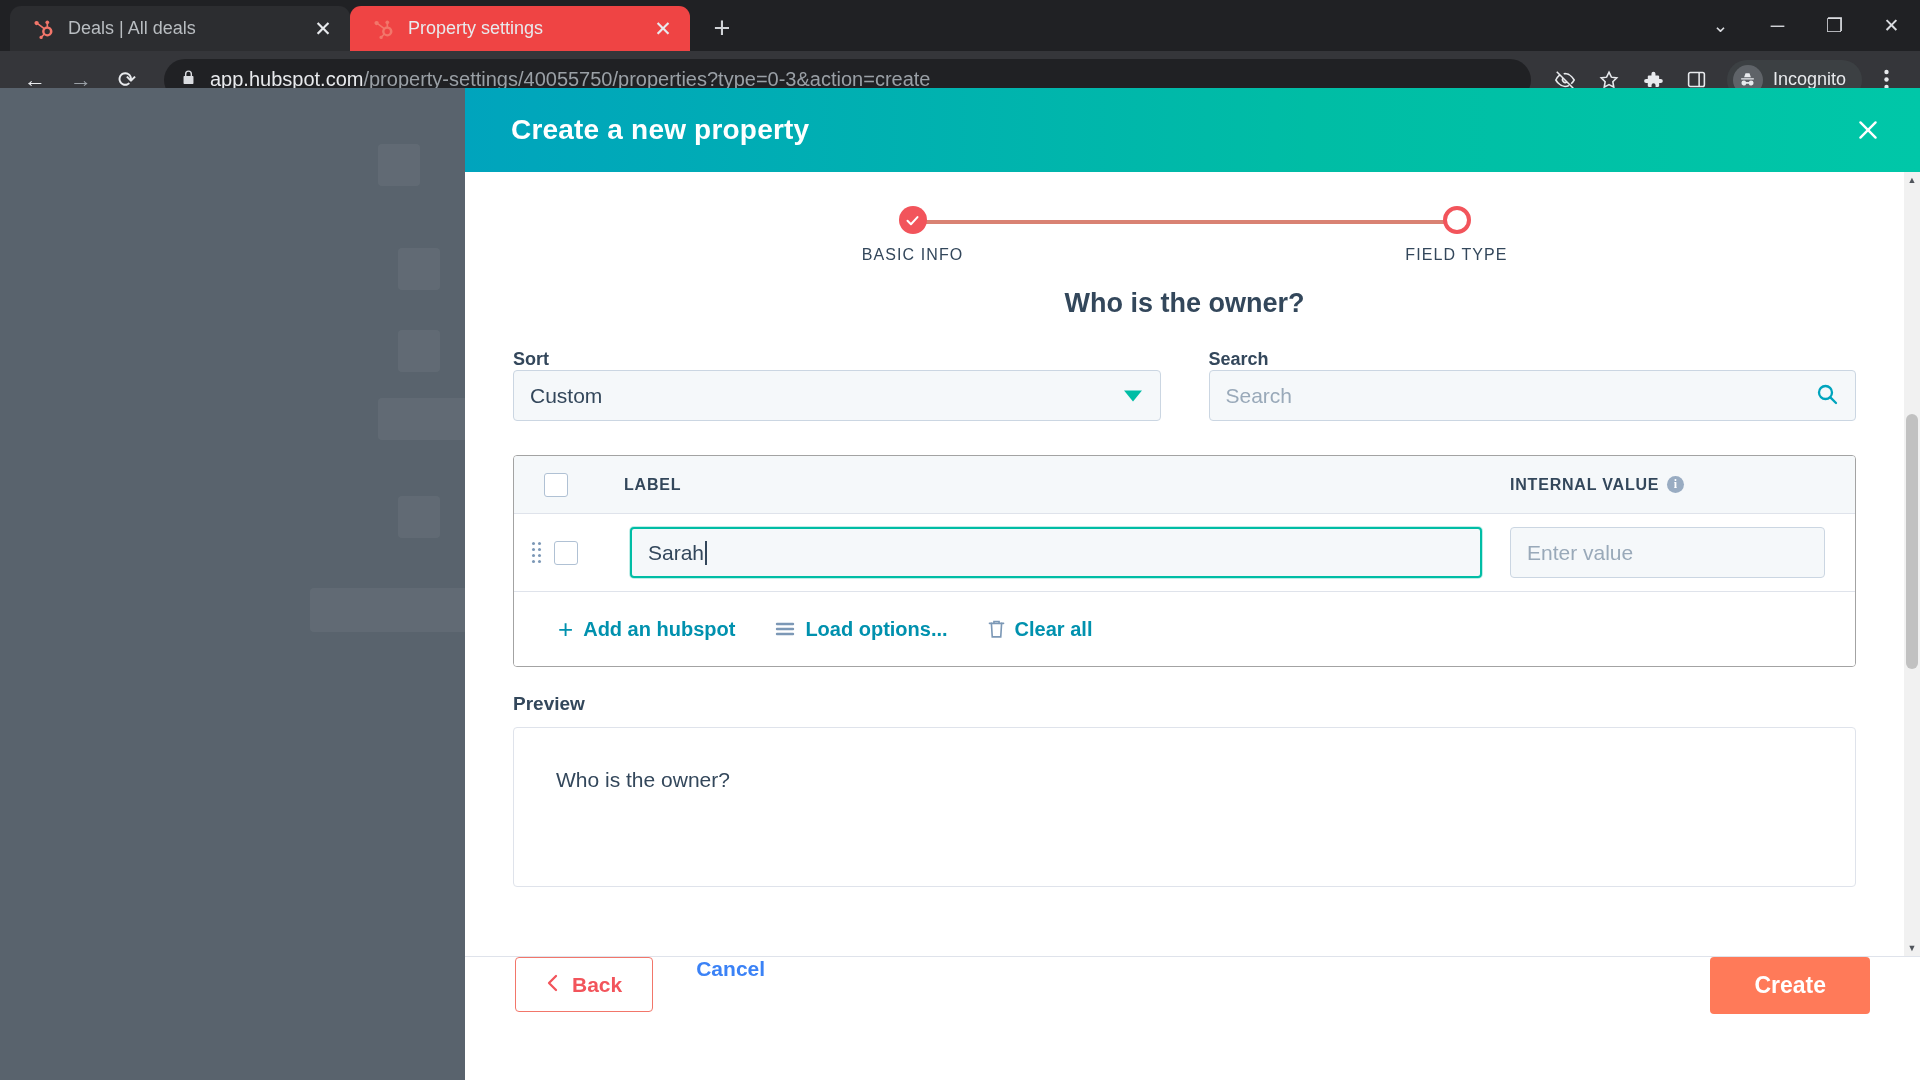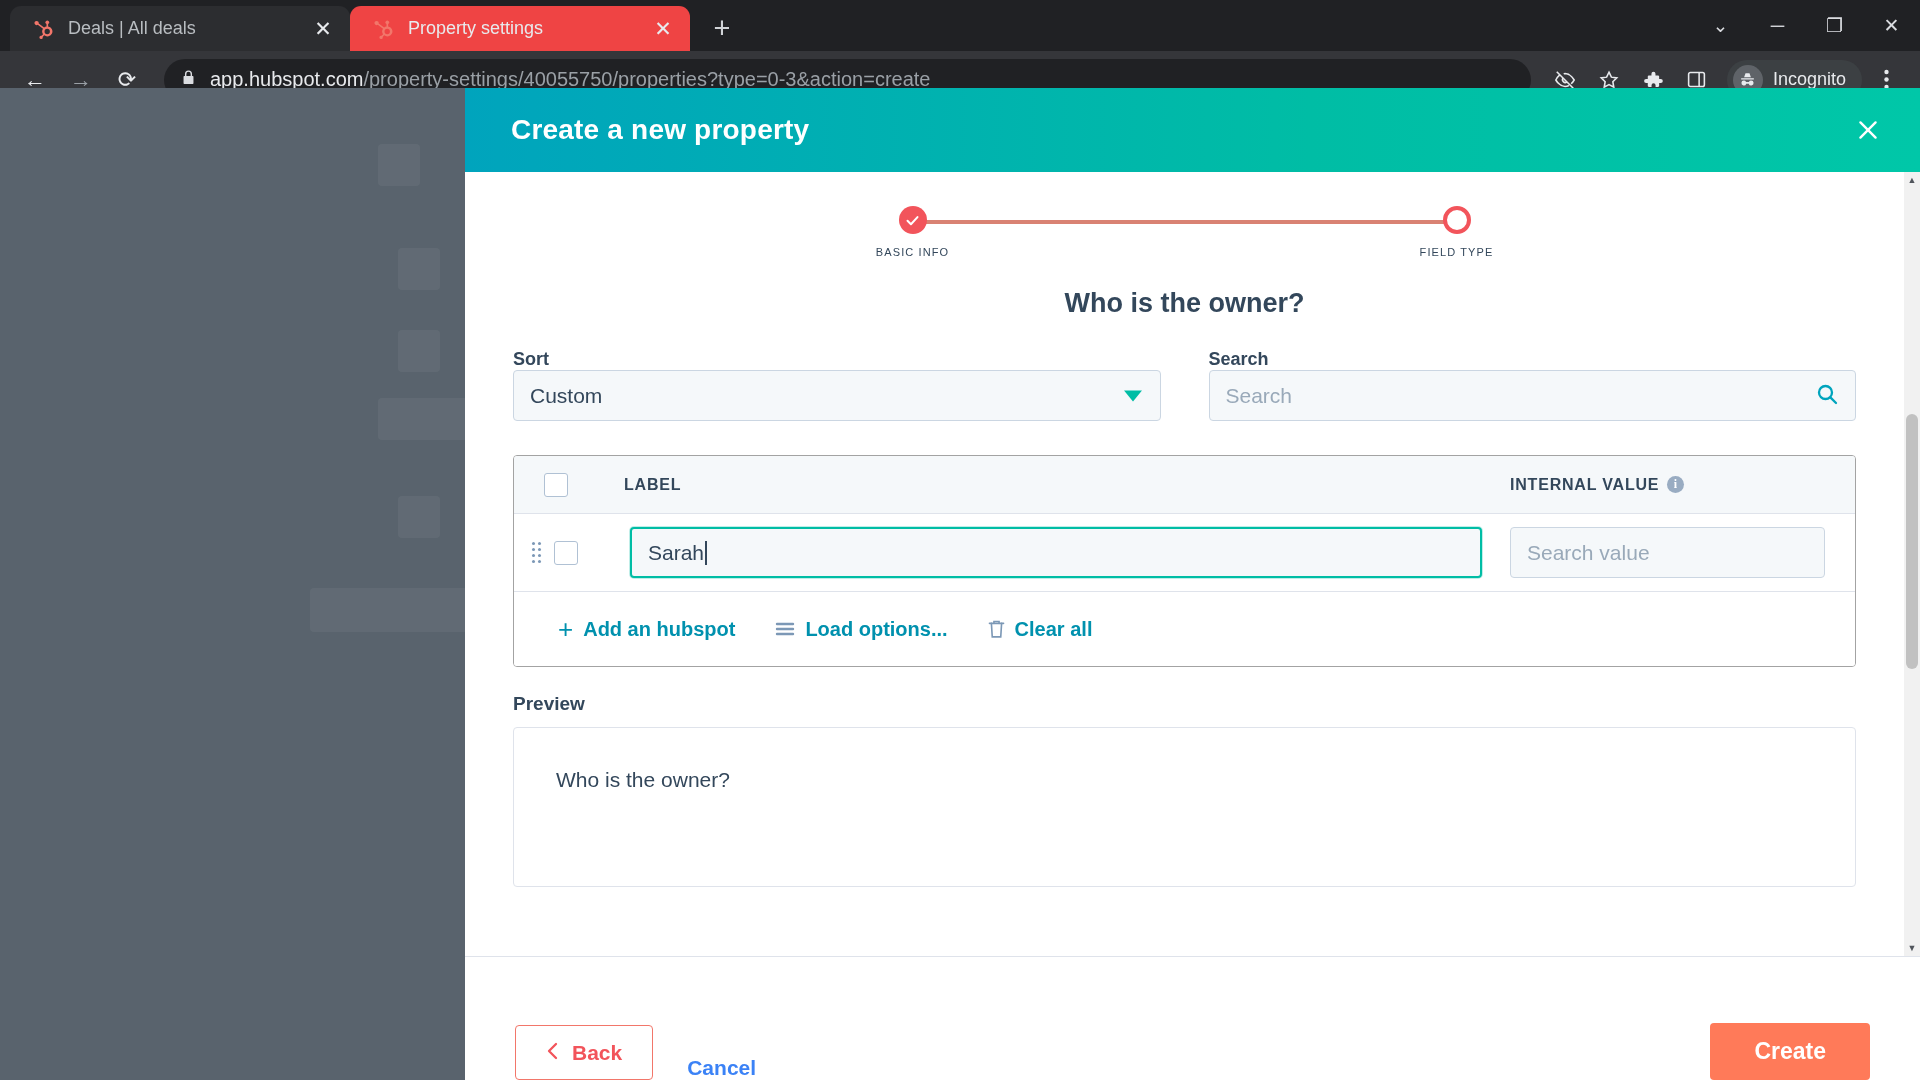--- a/index.html
+++ b/index.html
@@ -125,21 +125,21 @@
   }
   .step.first { left: -52px; }
   .step.last { right: -52px; }
   .step-dot {
     width: 28px; height: 28px; border-radius: 50%; margin: 4px auto 0;
     display: flex; align-items: center; justify-content: center; position: relative; z-index: 2;
   }
   .step-dot.done { background: #f2545b; color: #fff; font-size: 16px; }
   .step-dot.todo { background: #fff; border: 4px solid #f2545b; }
   .step-label {
-    margin-top: 12px; font-size: 11px; color: #33475b; letter-spacing: 1.1px;
+    margin-top: 12px; font-size: 16px; color: #33475b; letter-spacing: 1.1px;
   }
 
   .question {
     text-align: center; font-size: 27px; font-weight: 700; color: #33475b;
     margin-top: 22px;
   }
 
   .fields-row {
     display: flex; gap: 48px; padding: 0 48px; margin-top: 30px;
   }
@@ -242,21 +242,21 @@
   }
   .vs-arrow.bottom { position: absolute; bottom: 0; left: 0; right: 0; }
   .vs-thumb {
     position: absolute; left: 2px; width: 12px; top: 242px; height: 255px;
     background: #c1c1c1; border-radius: 6px;
   }
 
   
   .modal-footer {
     height: 124px; flex: 0 0 124px; background: #fff; border-top: 1px solid #dfe3eb;
-    display: flex; align-items: flex-end; padding: 0 50px; gap: 34px;
+    display: flex; align-items: flex-start; padding: 0 50px; gap: 43px;
   }
   .btn-back {
     height: 55px; padding: 0 30px; border: 1px solid #f2766a; border-radius: 4px; background: #fff;
     display: flex; align-items: center; gap: 12px; color: #f2545b; font-size: 21px; font-weight: 700;
   }
   .btn-cancel { color: #3b82f6; font-size: 21px; font-weight: 700; }
   .btn-create {
     margin-left: auto; height: 57px; padding: 12px 44px; border-radius: 4px;
     background: #ff7a59; color: #fff; font-size: 23px; font-weight: 700;
     display: flex; align-items: center; justify-content: center;
@@ -442,21 +442,21 @@
               </span>
               <span class="chk"></span>
               <span class="row-input-wrap">
                 <span class="row-input">
                   <span class="val">Sarah</span>
                     <span class="caretbar"></span>
                 </span>
               </span>
               <span class="row-value-wrap">
                 <span class="row-value">
-                  <span class="ph">Search value</span>
+                  <span class="ph">Enter value</span>
                 </span>
               </span>
             </div>
 
             <div class="opt-actions">
               <span class="act">
                 <span class="ai plus">+</span>
                 <span>Add an hubspot</span>
               </span>
               <span class="act">

